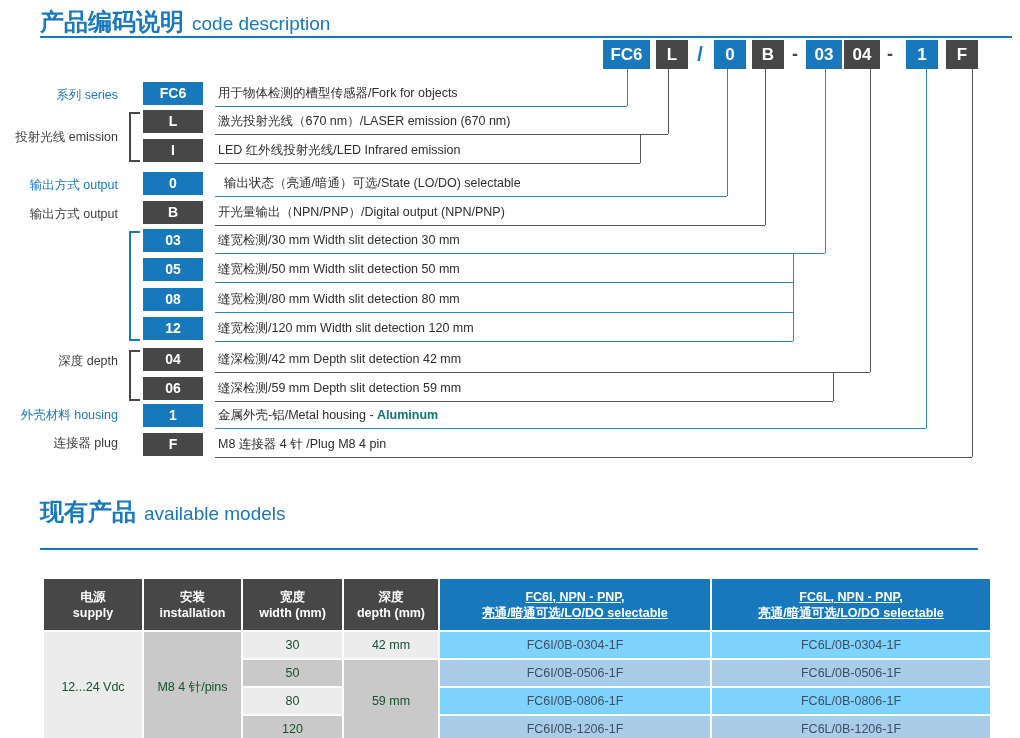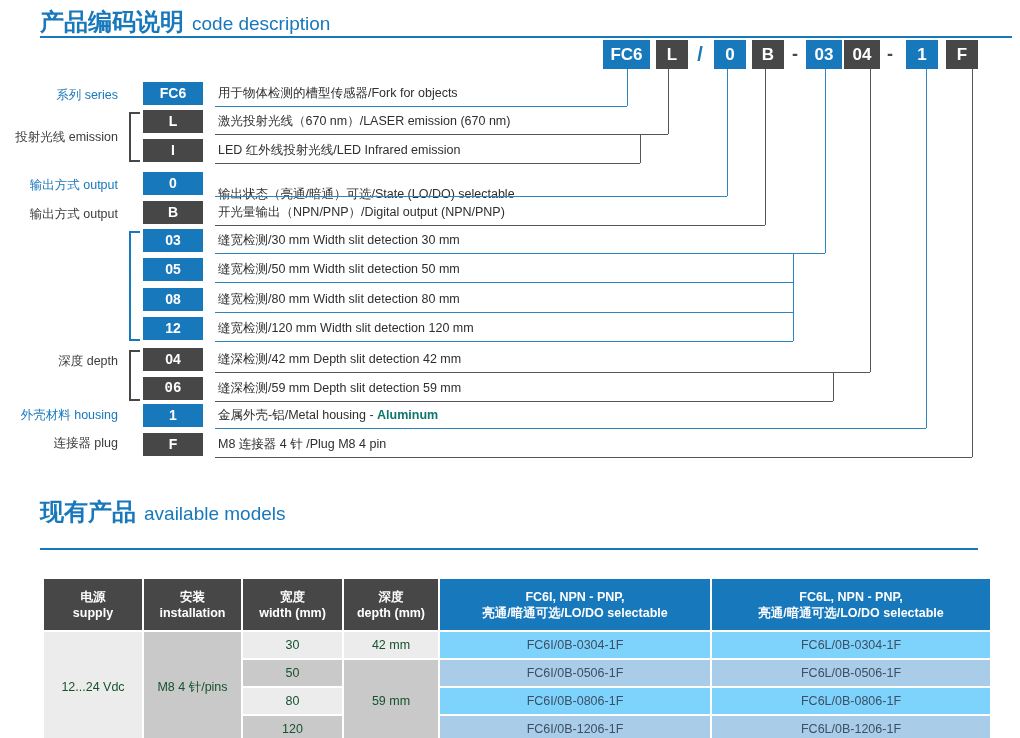--- a/index.html
+++ b/index.html
@@ -40,21 +40,21 @@
   .bracket.bkb{border-color:#1878bc;}
   
   .models{position:absolute;left:42px;top:577px;}
   table{border-collapse:collapse;table-layout:fixed;}
   th,td{border:2px solid #ffffff;text-align:center;vertical-align:middle;
         font-size:12.5px;overflow:hidden;white-space:nowrap;}
   th{height:49px;font-weight:bold;color:#ffffff;}
   th span{display:block;line-height:16px;text-align:center;}
   td{height:24px;color:#14532d;}
   .hdark{background:#474747;}
-  .hblue{background:#1878bc;}
+  .hblue{background:#1878bc;text-decoration:underline;}
   .cg-l{background:#ececec;}
   .cg-m{background:#c9c9c9;}
   .cb-l{background:#7dd3fc;color:#3e4f63;}
   .cb-m{background:#a9cce8;color:#3e4f63;}
 </style>
 </head>
 <body>
 
 <div class="page">
 
@@ -105,21 +105,21 @@
 
   <div class="codebox d" style="top:110px;">L</div>
   <div class="desc" style="top:113px;">激光投射光线（670 nm）/LASER emission (670 nm)</div>
   <div class="uline ud" style="top:134px;width:453px;"></div>
 
   <div class="codebox d" style="top:139px;">I</div>
   <div class="desc" style="top:142px;">LED 红外线投射光线/LED Infrared emission</div>
   <div class="uline ud" style="top:163px;width:425px;"></div>
 
   <div class="codebox b" style="top:172px;">0</div>
-  <div class="desc" style="top:186px;">输出状态（亮通/暗通）可选/State (LO/DO) selectable</div>
+  <div class="desc" style="top:175px;margin-left:6px;">输出状态（亮通/暗通）可选/State (LO/DO) selectable</div>
   <div class="uline ub" style="top:196px;width:512px;"></div>
 
   <div class="codebox d" style="top:201px;">B</div>
   <div class="desc" style="top:204px;">开光量输出（NPN/PNP）/Digital output (NPN/PNP)</div>
   <div class="uline ud" style="top:225px;width:550px;"></div>
 
   <div class="codebox b" style="top:229px;">03</div>
   <div class="desc" style="top:232px;">缝宽检测/30 mm Width slit detection 30 mm</div>
   <div class="uline ub" style="top:253px;width:610px;"></div>
 
@@ -132,21 +132,21 @@
   <div class="uline ub" style="top:312px;width:578px;"></div>
 
   <div class="codebox b" style="top:317px;">12</div>
   <div class="desc" style="top:320px;">缝宽检测/120 mm Width slit detection 120 mm</div>
   <div class="uline ub" style="top:341px;width:578px;"></div>
 
   <div class="codebox d" style="top:348px;">04</div>
   <div class="desc" style="top:351px;">缝深检测/42 mm Depth slit detection 42 mm</div>
   <div class="uline ud" style="top:372px;width:655px;"></div>
 
-  <div class="codebox d" style="top:377px;font-family:Liberation Mono, monospace;">06</div>
+  <div class="codebox d" style="top:377px;">06</div>
   <div class="desc" style="top:380px;">缝深检测/59 mm Depth slit detection 59 mm</div>
   <div class="uline ud" style="top:401px;width:618px;"></div>
 
   <div class="codebox b" style="top:404px;">1</div>
   <div class="desc" style="top:407px;"><span>金属外壳-铝/Metal housing - </span><span class="red">Aluminum</span></div>
   <div class="uline ub" style="top:428px;width:711px;"></div>
 
   <div class="codebox d" style="top:433px;">F</div>
   <div class="desc" style="top:436px;">M8 连接器 4 针 /Plug M8 4 pin</div>
   <div class="uline ud" style="top:457px;width:757px;"></div>

